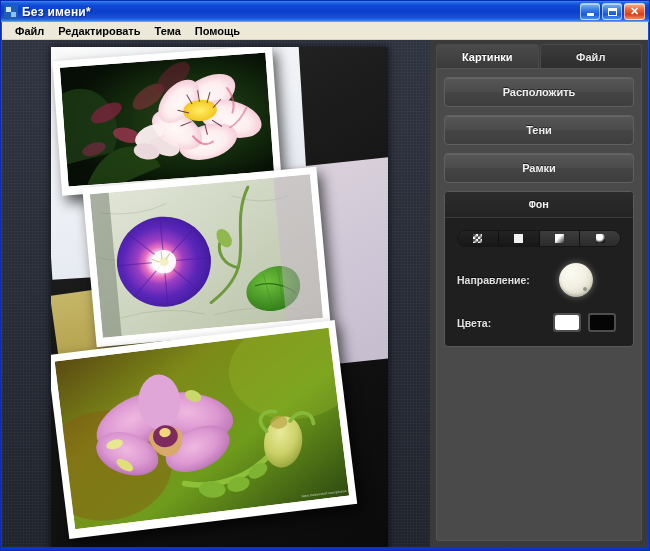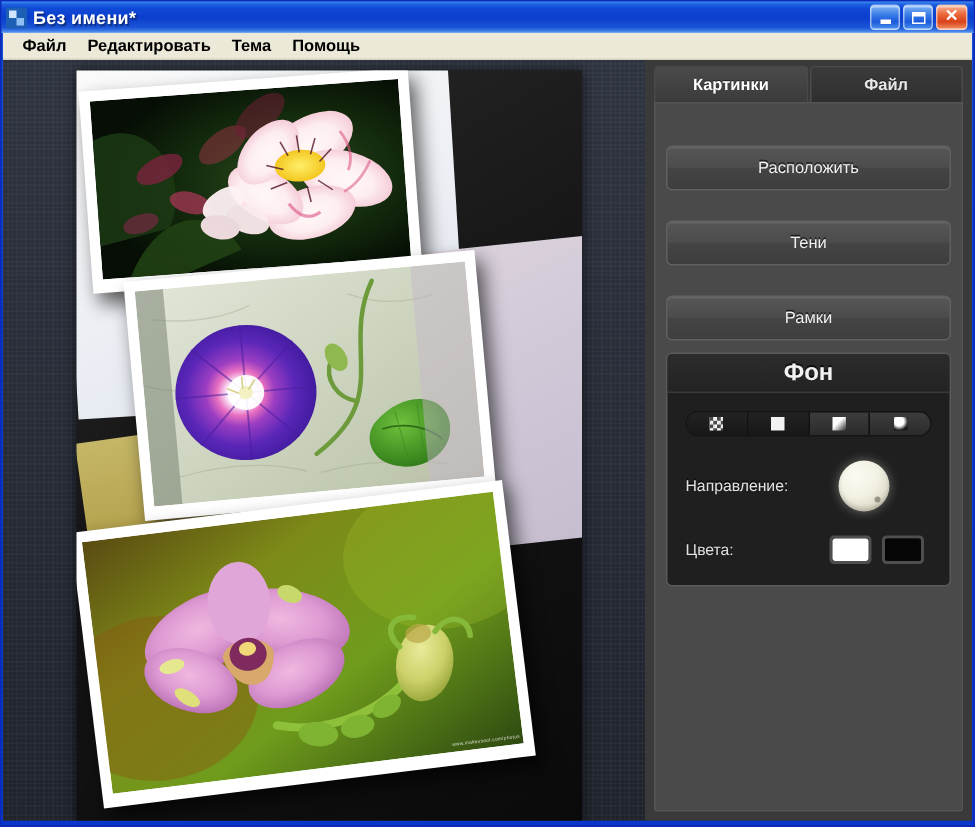--- a/index.html
+++ b/index.html
@@ -174,45 +174,45 @@
     position: absolute; left: 6px; right: 6px; top: 28px; bottom: 6px;
     background: #4a4a4a;
     border: 1px solid #555;
     border-radius: 0 0 2px 2px;
     padding: 8px 7px;
   }
   .big-btn {
     height: 30px; width: 100%;
     margin-bottom: 8px;
     display:flex; align-items:center; justify-content:center;
-    font-size: 11px; font-weight: normal; color: #f0f0f0;
+    font-size: 11px; font-weight: bold; color: #f0f0f0;
     text-shadow: 0 -1px 0 rgba(0,0,0,.6);
     border-radius: 4px;
     border: 1px solid #606060;
     background: linear-gradient(180deg,#565656 0%, #4c4c4c 48%, #444444 52%, #3e3e3e 100%);
     box-shadow: inset 0 1px 0 rgba(255,255,255,.09);
-    margin-top: 20px;
   }
 
   
   .group {
     margin-top: 2px;
     border: 1px solid #5a5a5a;
     border-radius: 4px;
     background: #1f1f1f;
     overflow: hidden;
   }
   .group-title {
     height: 26px; display:flex; align-items:center; justify-content:center;
-    font-size: 16px; font-weight: bold; color: #f2f2f2;
+    font-size: 11px; font-weight: bold; color: #f2f2f2;
     text-shadow: 0 -1px 0 rgba(0,0,0,.7);
     border-bottom: 1px solid #3a3a3a;
     background: linear-gradient(180deg,#2c2c2c 0%, #232323 100%);
-  }
-  .group-body { padding: 12px 12px 14px 12px; }
+    font-family: Liberation Mono, monospace;
+  }
+  .group-body { padding: 12px 12px 14px 12px; font-weight: bold; }
 
   
   .segmented {
     height: 17px; width: 100%;
     border-radius: 9px;
     display: flex; overflow: hidden;
     border: 1px solid #151515;
     background: linear-gradient(180deg,#2a2a2a 0%,#1c1c1c 100%);
   }
   .seg {

